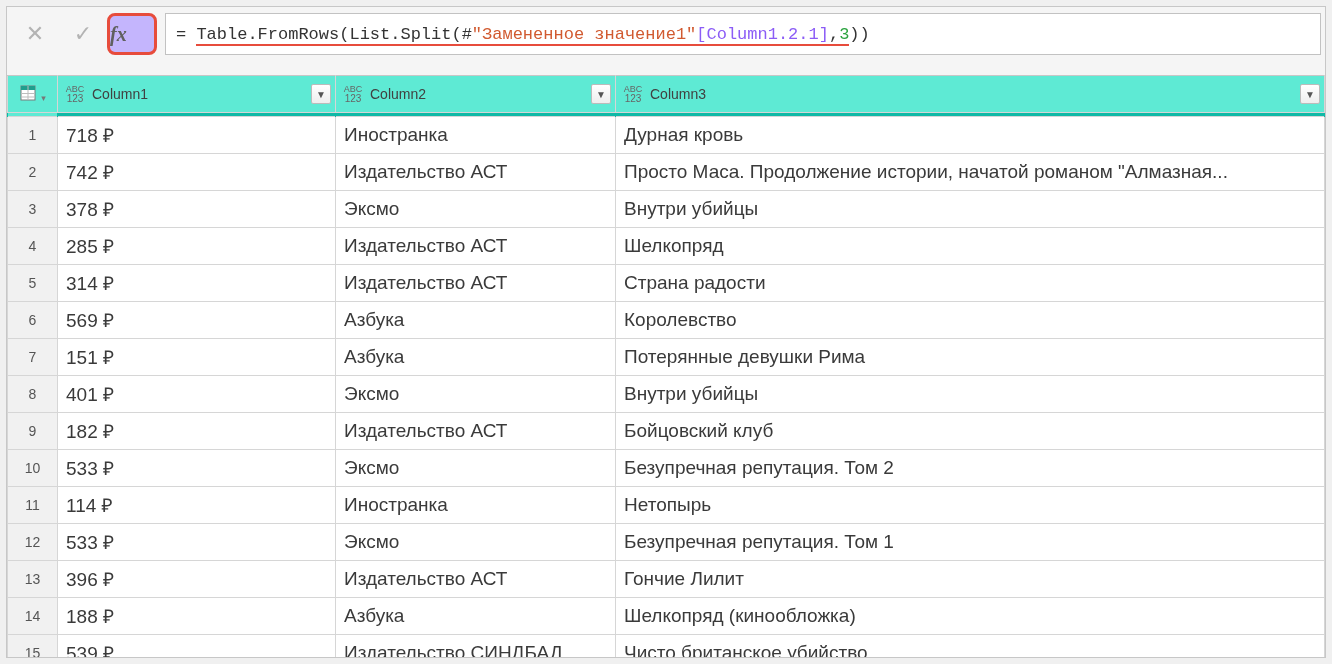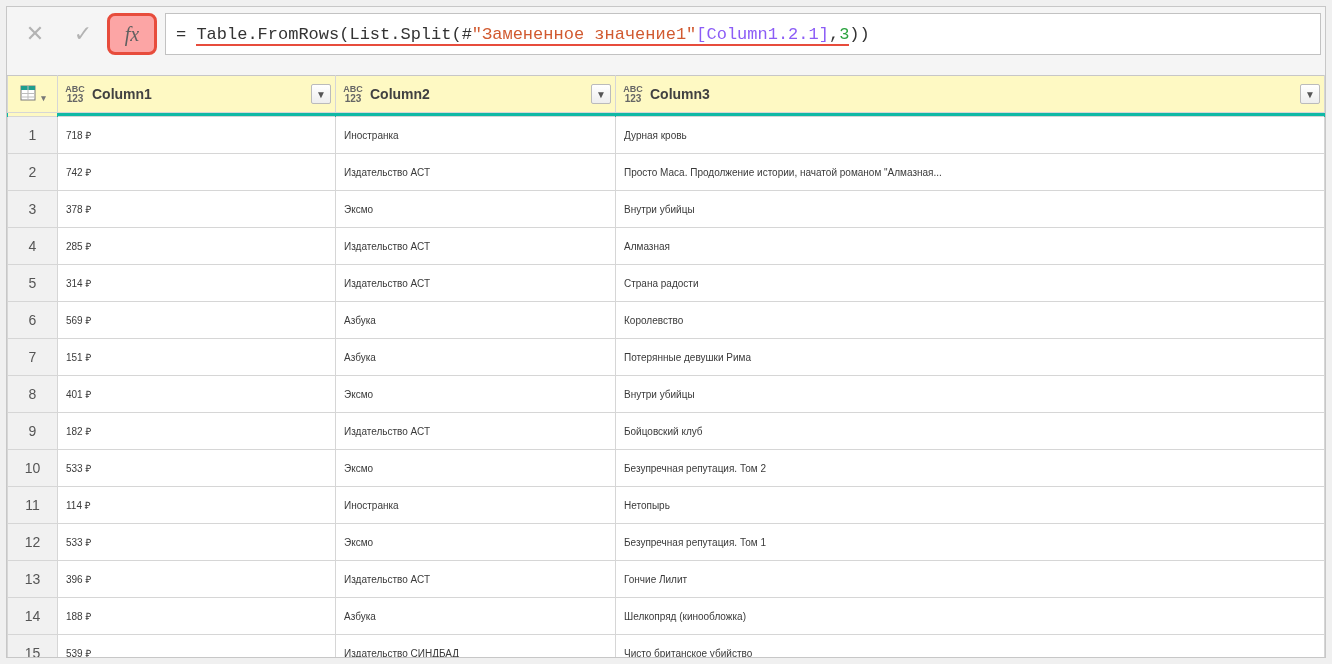--- a/index.html
+++ b/index.html
@@ -39,24 +39,24 @@
     background: transparent;
     border: none;
   }
   .fx-btn {
     width: 50px;
     height: 42px;
     border: 3px solid #e74c3c;
     border-radius: 8px;
     display: flex;
     align-items: center;
-    justify-content: center;
-    background: #fca5a5;
+    background: #c4b5fd;
     position: relative;
     margin-right: 8px;
+    font-weight: bold;
   }
   .fx-btn span {
     font-style: italic;
     font-family: "Cambria Math", serif;
     font-size: 20px;
     color: #606060;
   }
   .formula-input-wrap {
     flex: 1;
     display: flex;
@@ -98,22 +98,22 @@
     border: 1px solid #d6d6d6;
     height: 37px;
     padding: 0 8px;
     text-align: left;
     vertical-align: middle;
     white-space: nowrap;
     overflow: hidden;
     text-overflow: ellipsis;
   }
   .grid thead th {
-    background: #fef9c3;
-    font-weight: 700;
+    background: #5eead4;
+    font-weight: 400;
     color: #414141;
     position: relative;
     border-top: 1px solid #c7c7c7;
   }
   .grid thead th .hdr-inner {
     display: flex;
     align-items: center;
     gap: 8px;
   }
   .col-rownum {
@@ -164,21 +164,21 @@
     padding: 0 !important;
     background: #0fb9a6;
     border-left-color: #0fb9a6;
     border-right-color: #0fb9a6;
     border-top: none;
     border-bottom: none;
   }
   .grid tbody td {
     background: #fff;
     color: #3a3a3a;
-    font-size: 10px;
+    font-size: 19px;
   }
   .grid tbody td.col-rownum {
     background: #f1f1f1;
     text-align: center;
     font-size: 14px;
     color: #555;
   }
 </style>
 </head>
 <body>
@@ -283,21 +283,21 @@
           <tr>
             <td class="col-rownum">3</td>
             <td>378 ₽</td>
             <td>Эксмо</td>
             <td>Внутри убийцы</td>
           </tr>
           <tr>
             <td class="col-rownum">4</td>
             <td>285 ₽</td>
             <td>Издательство АСТ</td>
-            <td>Алмазная</td>
+            <td>Шелкопряд</td>
           </tr>
           <tr>
             <td class="col-rownum">5</td>
             <td>314 ₽</td>
             <td>Издательство АСТ</td>
             <td>Страна радости</td>
           </tr>
           <tr>
             <td class="col-rownum">6</td>
             <td>569 ₽</td>

